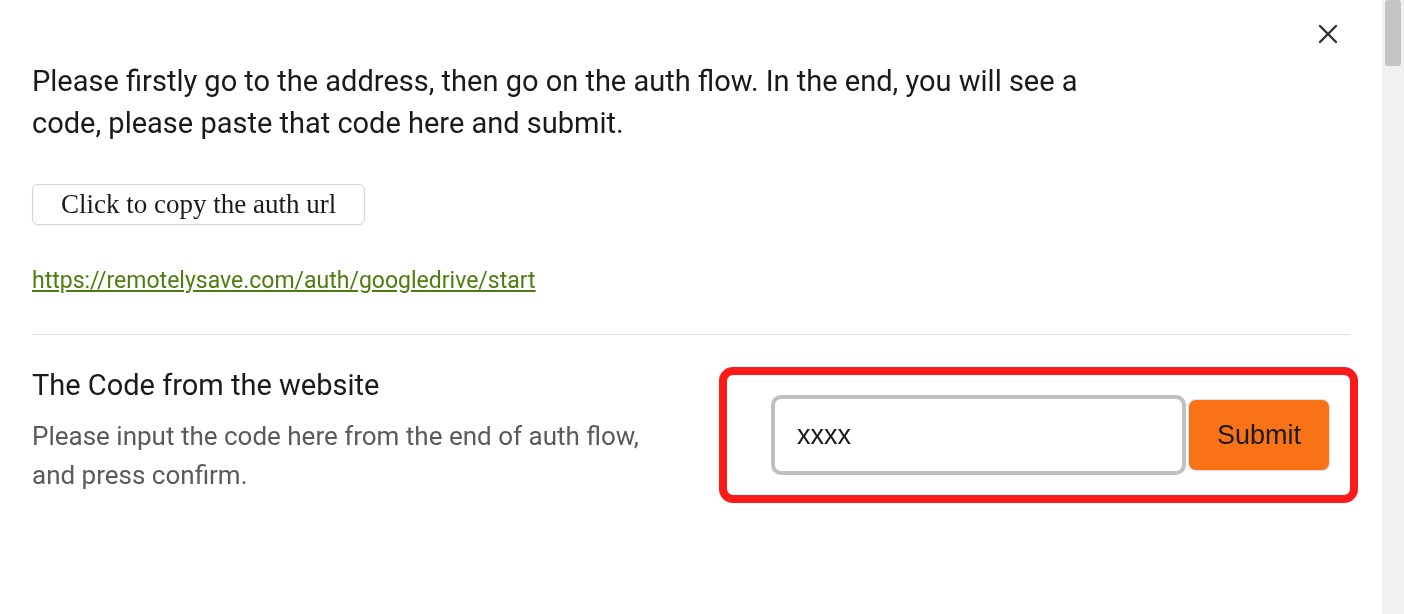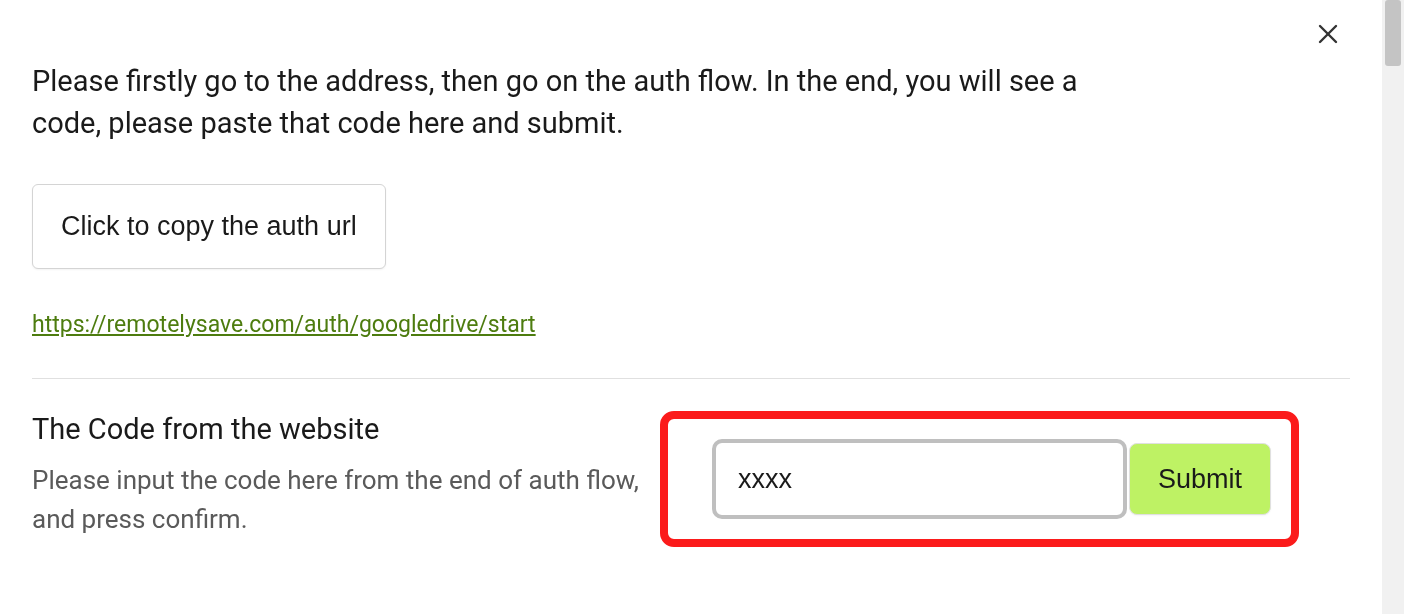--- a/index.html
+++ b/index.html
@@ -42,42 +42,44 @@
       font-size: 29px;
       line-height: 1.45;
       color: #1a1a1a;
       max-width: 1120px;
     }
     .copy-button {
       margin-top: 40px;
       background: #ffffff;
       border: 1px solid #d4d4d4;
       border-radius: 6px;
-      padding: 26px 28px;
+      padding: 4px 28px;
       font-size: 27px;
       color: #1a1a1a;
       cursor: pointer;
       box-shadow: 0 1px 2px rgba(0,0,0,0.05);
+      font-family: Liberation Serif, serif;
     }
     .auth-link {
       display: inline-block;
       margin-top: 42px;
       font-size: 23px;
       color: #4d7c0f;
       text-decoration: underline;
     }
     .divider {
       margin-top: 40px;
       border: none;
       border-top: 1px solid #e0e0e0;
     }
     .form-row {
       margin-top: 32px;
       display: flex;
       align-items: flex-start;
+      justify-content: space-between;
       gap: 20px;
     }
     .form-label-group {
       flex: 0 0 640px;
     }
     .form-heading {
       font-size: 29px;
       font-weight: 400;
       color: #1a1a1a;
       line-height: 1.3;
@@ -115,21 +117,21 @@
       border: 4px solid #bfbfbf;
       border-radius: 10px;
       background: #ffffff;
       color: #1a1a1a;
       outline: none;
     }
     .submit-button {
       height: 72px;
       padding: 13px 28px;
       font-size: 27px;
-      background: #bef264;
+      background: #f97316;
       color: #1a1a1a;
       border: 1px solid #e0e0e0;
       border-radius: 8px;
       cursor: pointer;
       box-shadow: 0 1px 2px rgba(0,0,0,0.04);
     }
     .scrollbar-bg {
       position: absolute;
       right: 0;
       top: 0;

